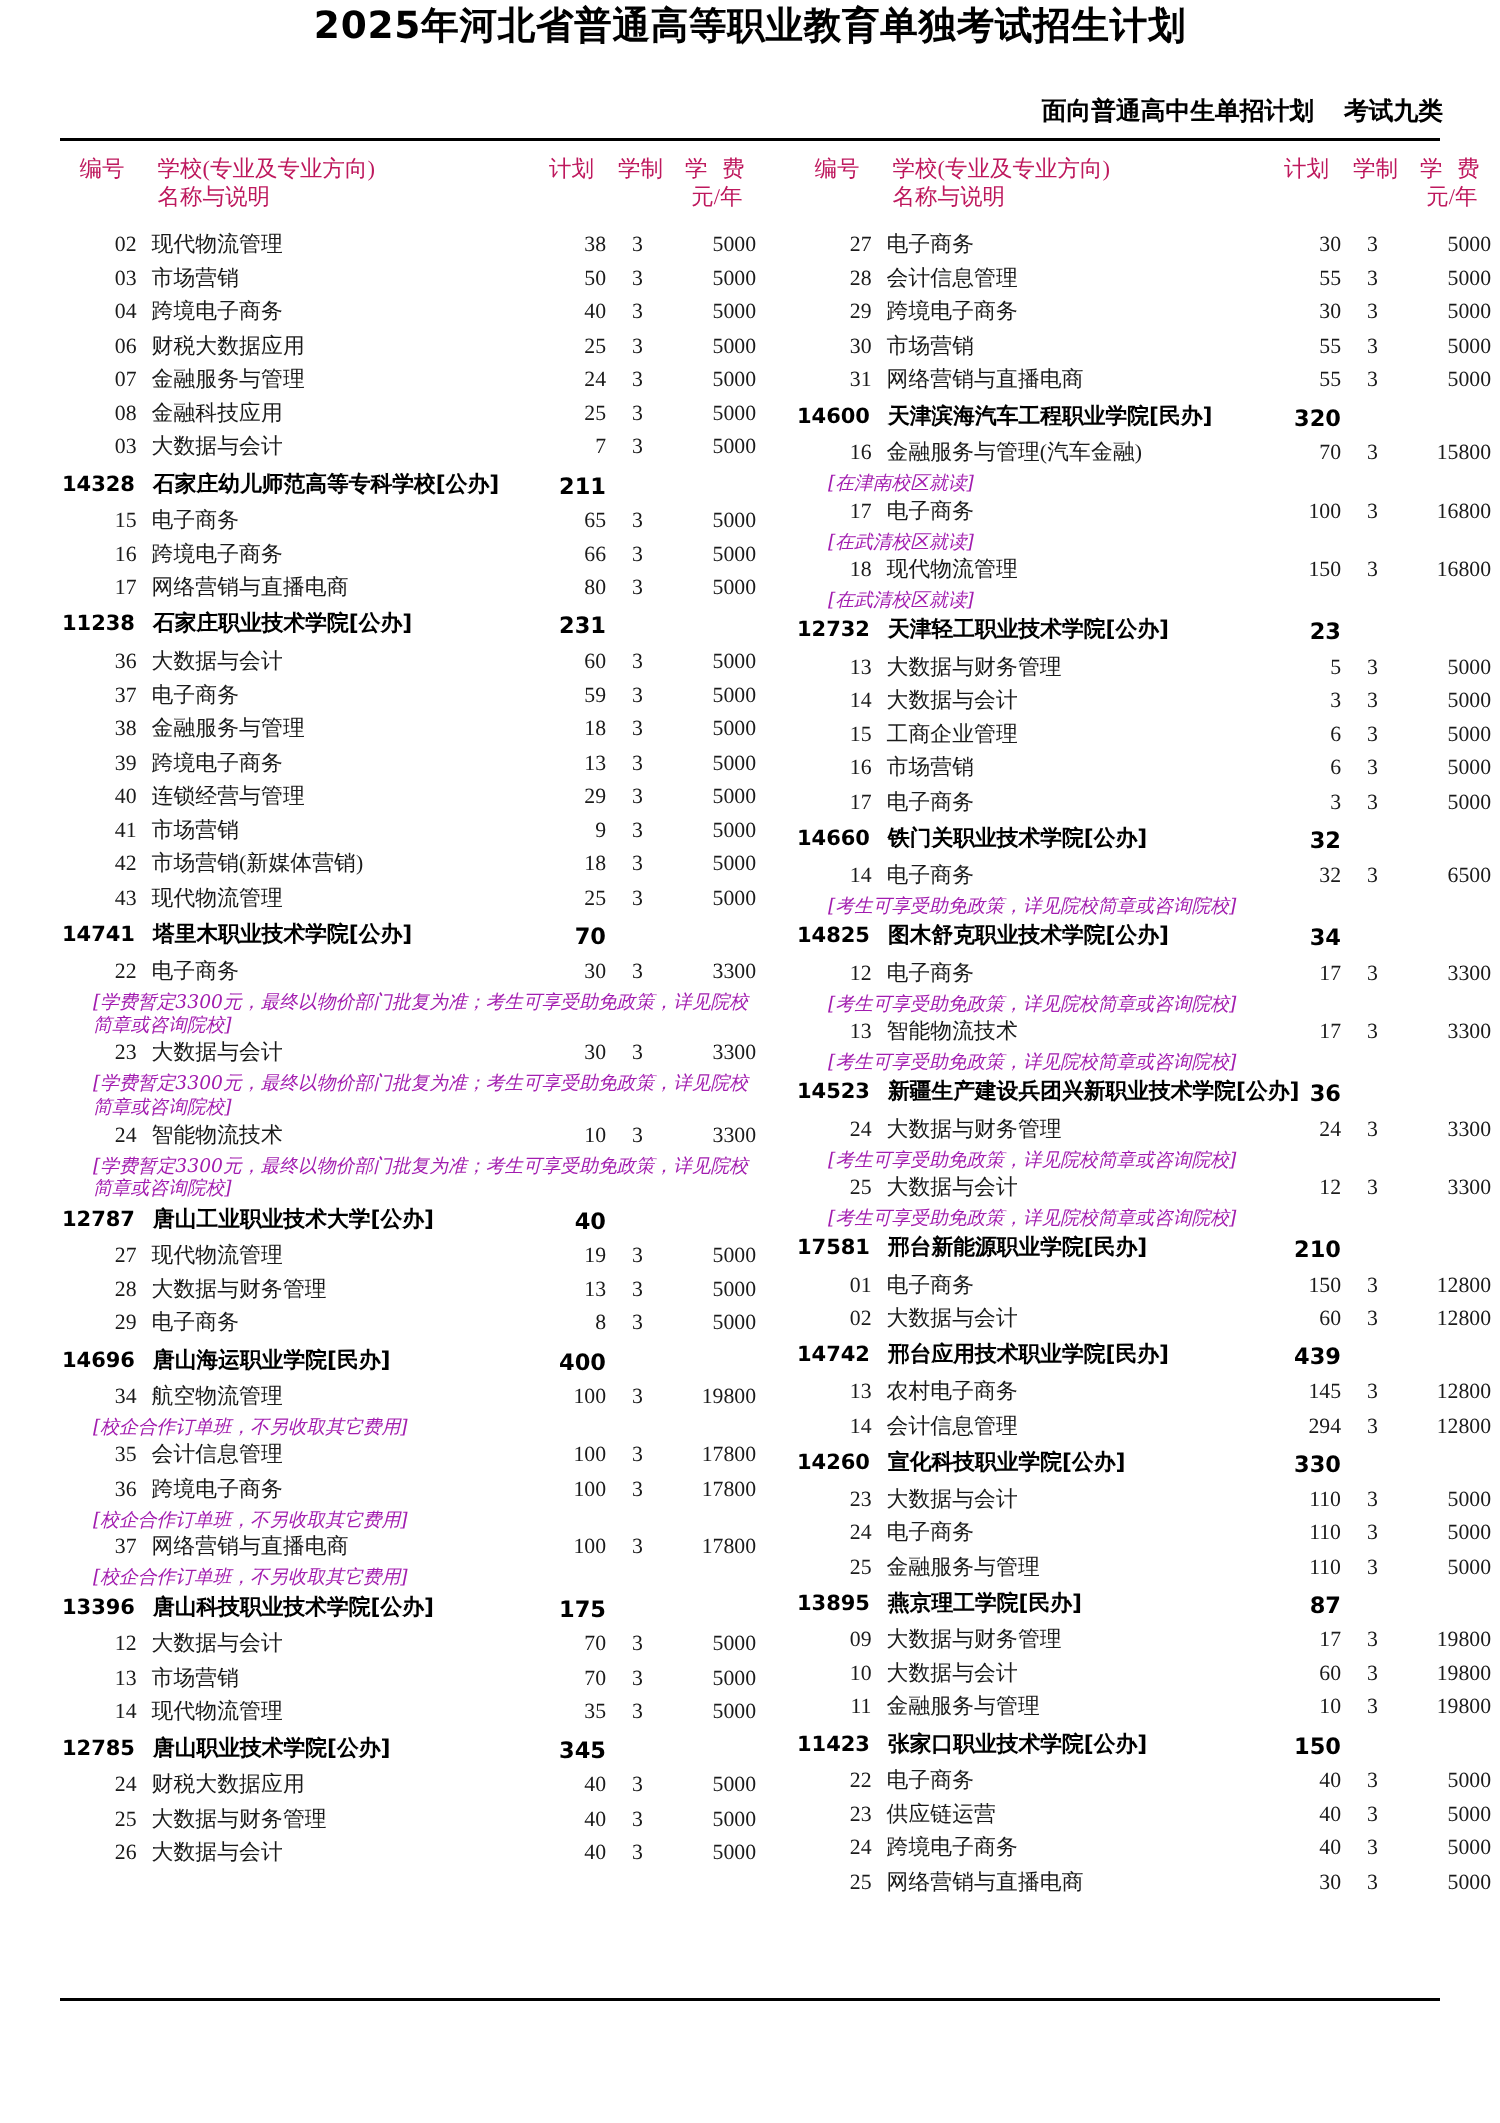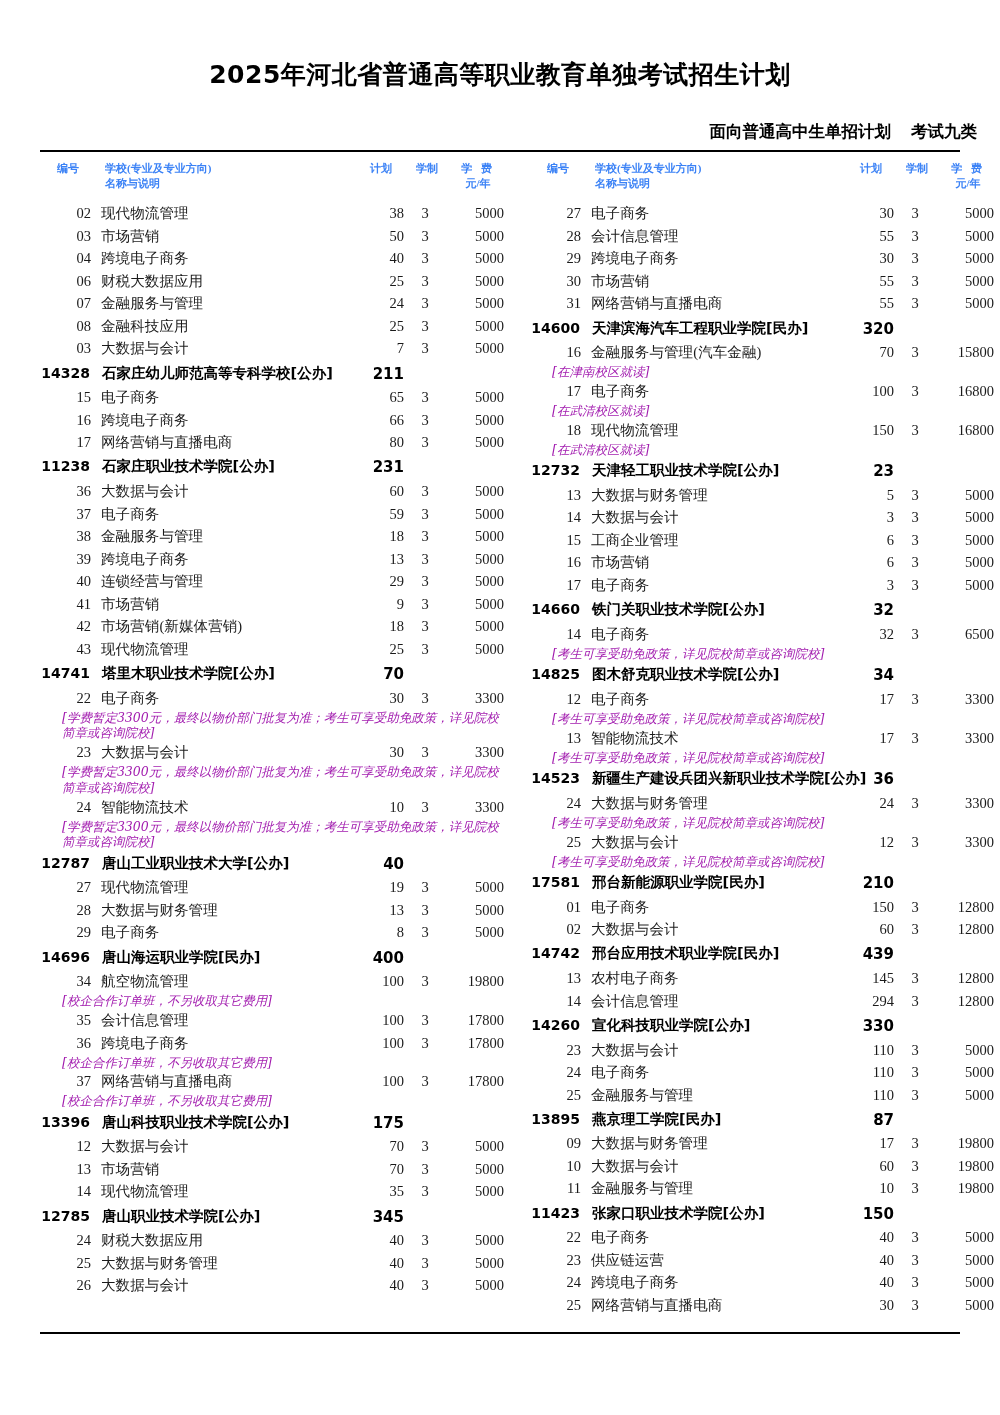--- a/index.html
+++ b/index.html
@@ -11,27 +11,26 @@
     -webkit-font-smoothing:antialiased;
   }
   .page{position:relative;width:1000px;height:1415px;box-sizing:border-box;}
 
   .doc-title{
     text-align:center;
     font-family:"DejaVu Sans","Liberation Sans",sans-serif;
     font-weight:bold;
     font-size:25px;
     letter-spacing:0.5px;
-    padding-top:58px;
     color:#000;
   }
 
   .subtitle-row{
     margin-top:30px;
-    padding-right:23px;
+    padding-right:38px;
     text-align:right;
     font-family:"DejaVu Sans","Liberation Sans",sans-serif;
     font-weight:bold;
     font-size:16.5px;
     color:#000;
   }
   .subtitle-row .sep{display:inline-block;width:20px;}
 
   .rule-top{
     margin:7px 40px 0 40px;
@@ -57,25 +56,25 @@
     border-collapse:collapse;
     table-layout:fixed;
   }
   table.plan col.c-code{width:56px;}
   table.plan col.c-name{width:258px;}
   table.plan col.c-plan{width:54px;}
   table.plan col.c-dur{width:38px;}
   table.plan col.c-fee{width:64px;}
 
   thead th{
-    font-weight:bold;
-    font-size:11px;
+    font-weight:normal;
+    font-size:15px;
     vertical-align:top;
     padding:9px 0 12px 0;
-    color:#3b82f6;
+    color:#be185d;
     text-align:center;
   }
   thead th.h-name{text-align:left;padding-left:9px;}
   thead .hl2{display:block;}
   thead th.h-fee .sp{letter-spacing:3px;}
 
   tbody td{
     font-size:14.5px;
     padding:1.4px 0;
     vertical-align:top;

